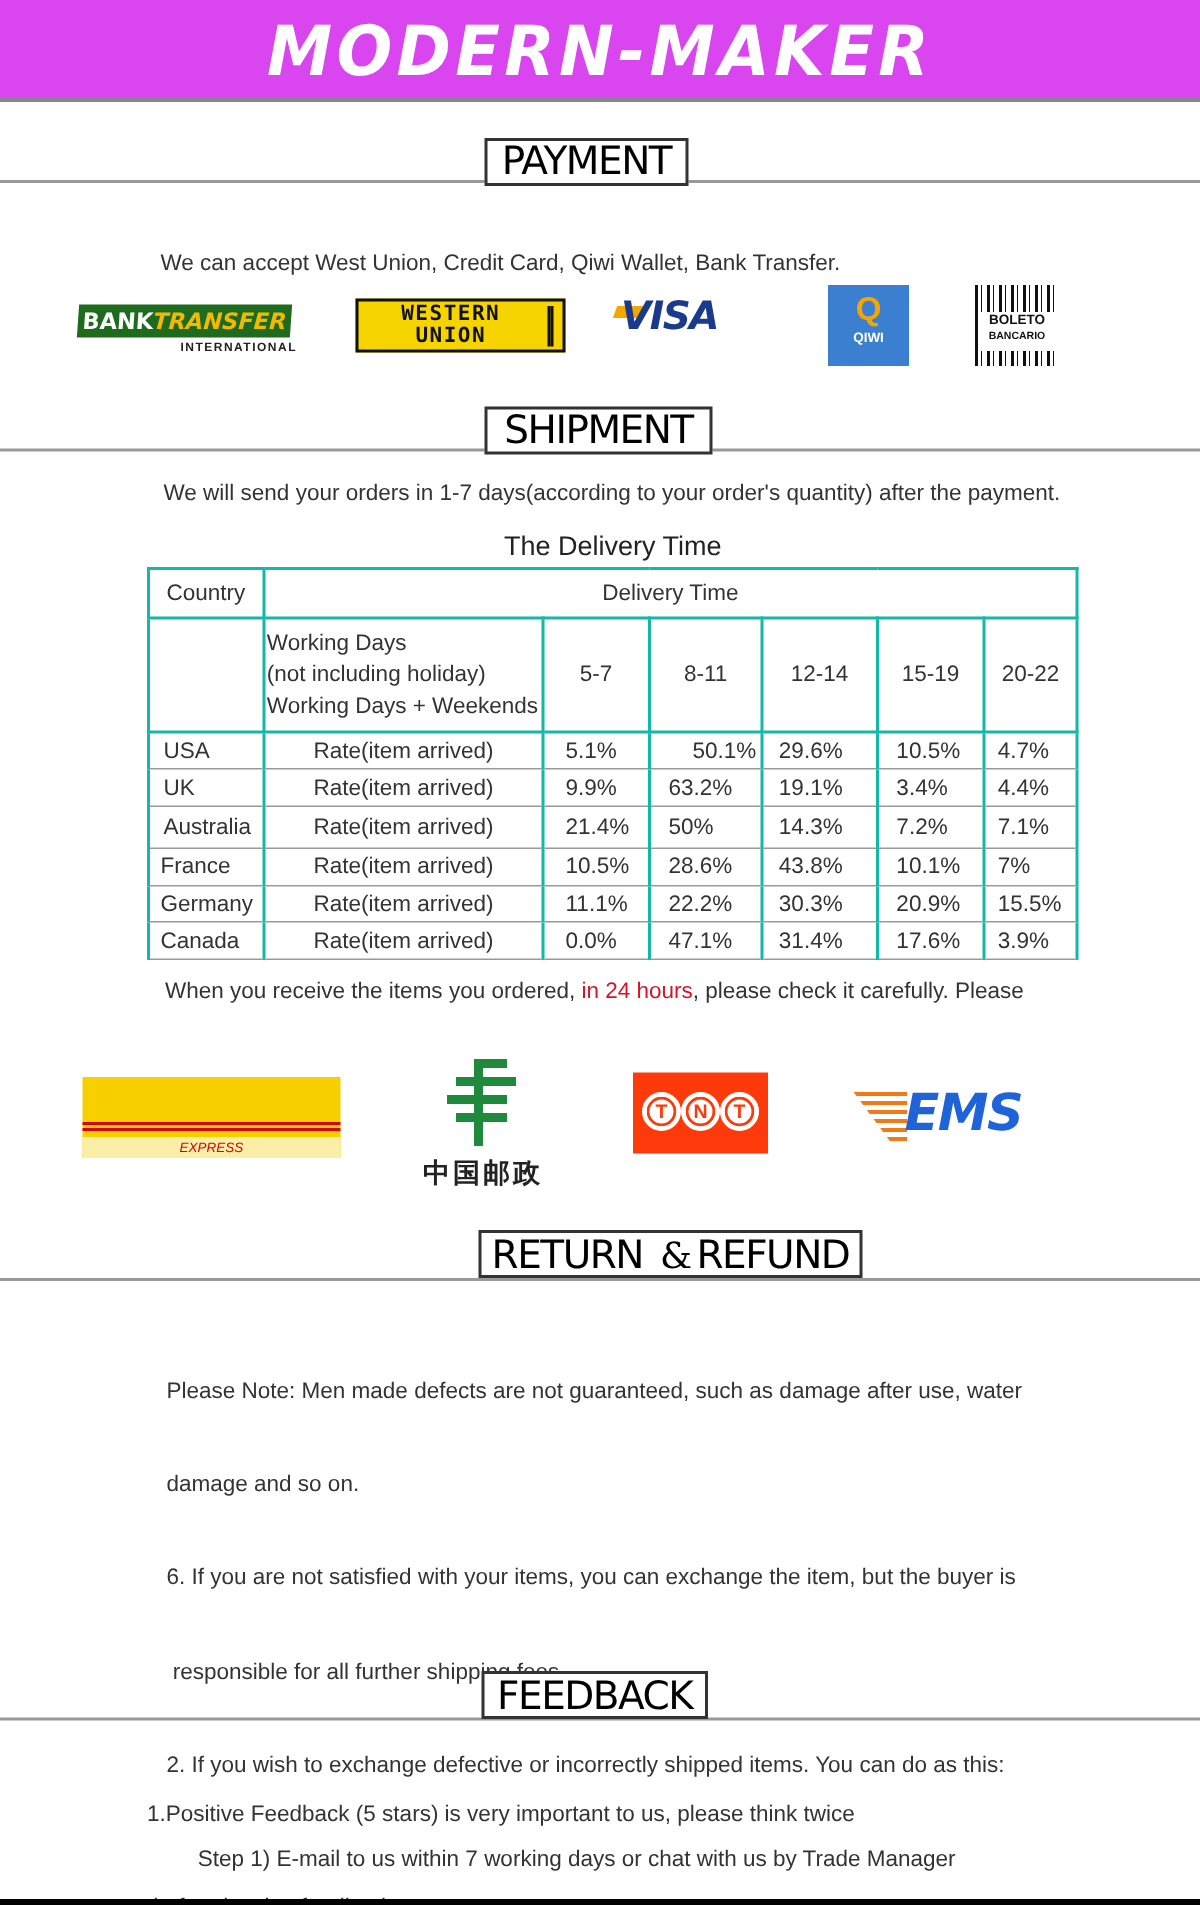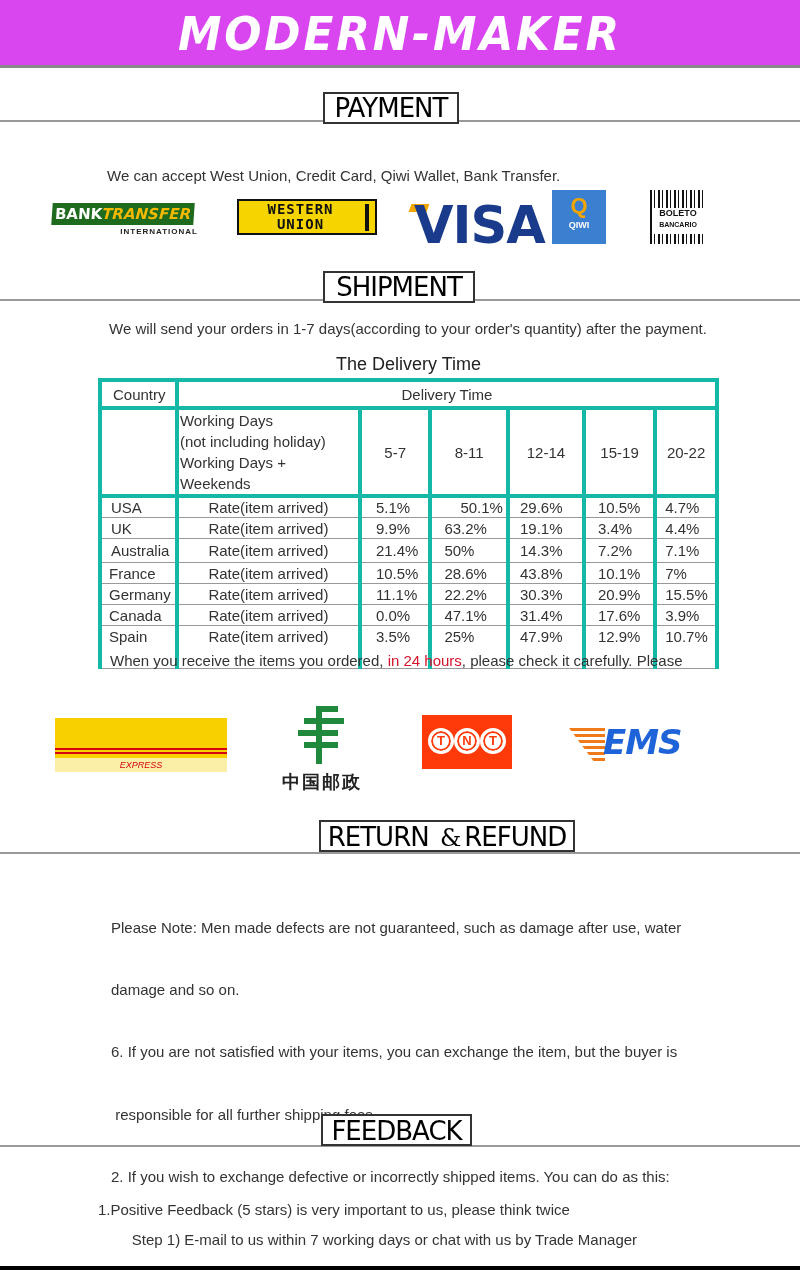--- a/index.html
+++ b/index.html
@@ -15,21 +15,21 @@
   .section-head .rule { position: absolute; left: 0; right: 0; height: 2px; background: #999; }
   .section-head .label { position: absolute; border: 2px solid #333; background: #fff; padding: 0 4px;
     font-family: "DejaVu Sans", sans-serif; font-size: 26px; line-height: 28px; color: #000; letter-spacing: -1px; }
 
   .text { position: absolute; font-size: 15px; line-height: 21px; color: #333; }
   .red { color: #d4142b; }
 
   .logo { position: absolute; }
 
   table.delivery { position: absolute; left: 98px; top: 378px; width: 621px; height: 262px; border-collapse: collapse; font-size: 15px; color: #333; }
-  table.delivery td { border: 4px solid #14b8a6; padding: 0 3px; vertical-align: middle; line-height: 19px; }
+  table.delivery td { border: 2px solid #14b8a6; padding: 0 3px; vertical-align: middle; line-height: 19px; }
   table.delivery tr.data td { border-top: 1px solid #999; border-bottom: 1px solid #999; }
   .caption { position: absolute; left: 98px; width: 621px; top: 354px; text-align: center; font-size: 18px; color: #222; }
 
   .bottom-bar { position: absolute; left: 0; bottom: 0; width: 800px; height: 4px; background: #000; }
 </style>
 </head>
 <body>
 
 <div class="banner">
   <div class="banner-title">MODERN-MAKER</div>
@@ -51,21 +51,21 @@
 <div class="logo" style="left:237px; top:199px; width:140px; height:36px; background:#f5d400; border:2px solid #111;">
   <div style="position:absolute; left:4px; top:1px; width:115px; text-align:center; font-family:'DejaVu Sans Mono',monospace; font-weight:bold; font-size:14px; line-height:15px; color:#111; letter-spacing:1px;">
     <div>WESTERN</div>
     <div>UNION</div>
   </div>
   <div style="position:absolute; right:6px; top:3px; width:3px; height:27px; border-left:2px solid #111; border-right:2px solid #111;"></div>
 </div>
 
 <div class="logo" style="left:410px; top:198px; width:105px; height:42px;">
   <div style="position:absolute; left:0; top:6px; width:18px; height:8px; background:#f2a800; transform:skewX(-20deg);"></div>
-  <div style="position:absolute; left:4px; top:-2px; font-family:'DejaVu Sans',sans-serif; font-weight:bold; font-size:51px; color:#1a3a8c; letter-spacing:-1px;">VISA</div>
+  <div style="position:absolute; left:4px; top:-2px; font-family:'DejaVu Sans',sans-serif; font-weight:bold; font-style:italic; font-size:26px; color:#1a3a8c; letter-spacing:-1px;">VISA</div>
 </div>
 
 <div class="logo" style="left:552px; top:190px; width:54px; height:54px; background:#3a7fd0;">
   <div style="position:absolute; left:0; right:0; top:3px; text-align:center; color:#f5a500; font-size:22px; font-weight:bold;">Q</div>
   <div style="position:absolute; left:0; right:0; top:30px; text-align:center; color:#fff; font-size:9px; font-weight:bold;">QIWI</div>
 </div>
 
 <div class="logo" style="left:650px; top:190px; width:56px; height:54px;">
   <div style="position:absolute; left:0; top:0; width:56px; height:54px;
     background: repeating-linear-gradient(90deg,#111 0 2px,#fff 2px 4px,#111 4px 5px,#fff 5px 8px);"></div>
@@ -158,29 +158,20 @@
   </tr>
   <tr class="data" style="height:21px;">
     <td style="padding-left:7px;">Canada</td>
     <td style="text-align:center;">Rate(item arrived)</td>
     <td style="padding-left:14px;">0.0%</td>
     <td style="padding-left:12px;">47.1%</td>
     <td style="padding-left:10px;margin-top:25px;">31.4%</td>
     <td style="padding-left:12px;">17.6%</td>
     <td style="padding-left:8px;">3.9%</td>
   </tr>
-  <tr class="data" style="height:43px;">
-    <td style="padding-left:7px; vertical-align:top; padding-top:1px;">Spain</td>
-    <td style="text-align:center; vertical-align:top; padding-top:1px;">Rate(item arrived)</td>
-    <td style="padding-left:14px; vertical-align:top; padding-top:1px;">3.5%</td>
-    <td style="padding-left:12px; vertical-align:top; padding-top:1px;">25%</td>
-    <td style="padding-left:10px; vertical-align:top; padding-top:1px;">47.9%</td>
-    <td style="padding-left:12px; vertical-align:top; padding-top:1px;">12.9%</td>
-    <td style="padding-left:8px; vertical-align:top; padding-top:1px;">10.7%</td>
-  </tr>
 </tbody>
   </table>
 
 <div class="text" style="left:110px; top:650px; width:620px;">
   <span>When you receive the items you ordered, </span><span class="red">in 24 hours</span><span>, please check it carefully. Please</span><br>
 </div>
 
 <div class="logo" style="left:55px; top:718px; width:172px; height:54px; background:#f8d000;">
   <div style="position:absolute; left:0; right:0; top:30px; height:2px; background:#d40511;"></div>
   <div style="position:absolute; left:0; right:0; top:34px; height:2px; background:#d40511;"></div>

